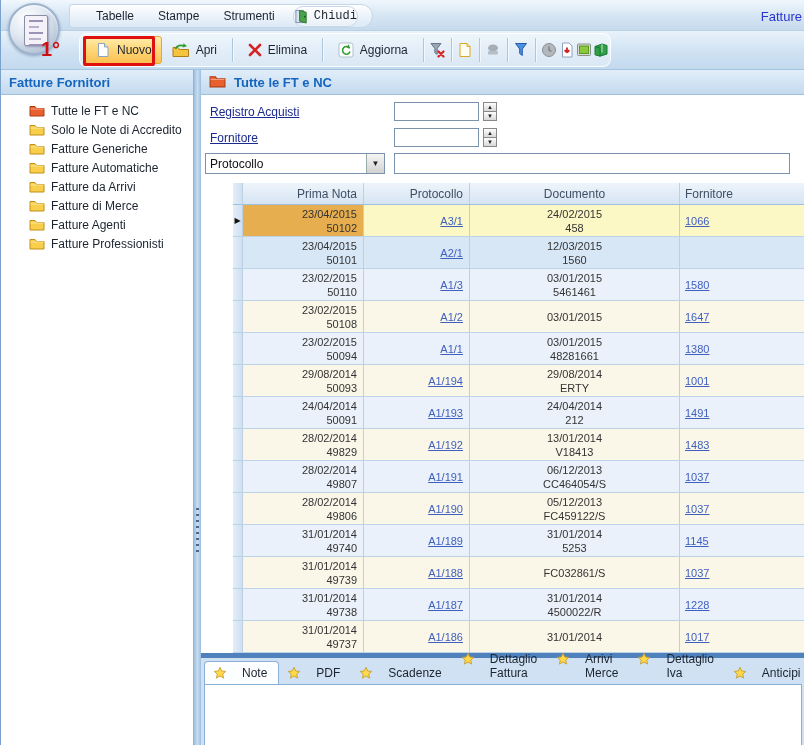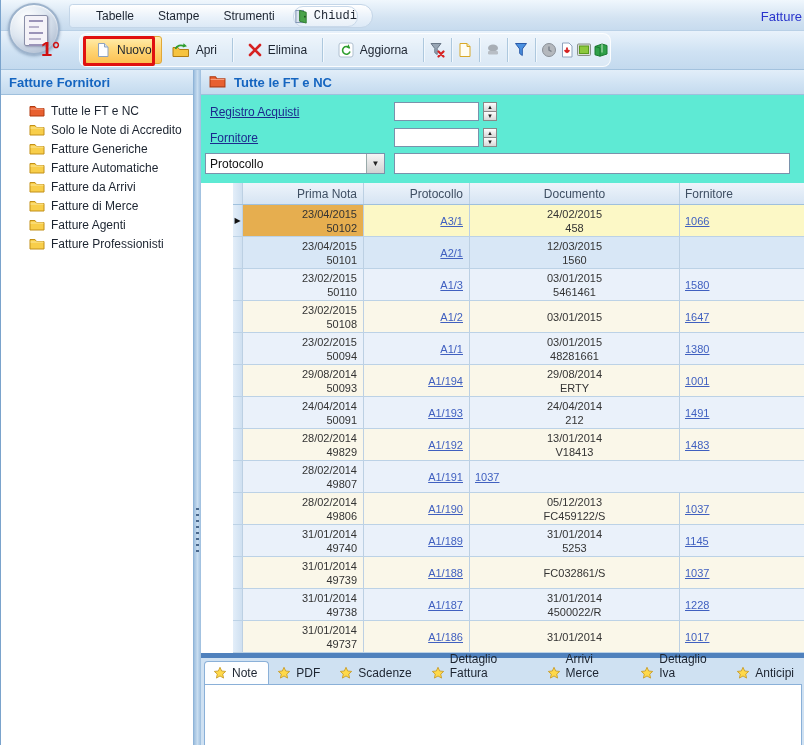--- a/index.html
+++ b/index.html
@@ -55,21 +55,21 @@
   
   .splitter { position:absolute; left:193px; top:70px; width:7px; height:675px;
               background:linear-gradient(90deg,#9dbede,#c8ddf0 50%,#9dbede); }
   .grip { position:absolute; left:2px; top:438px; }
   .grip i { display:block; width:3px; height:2px; background:#49688c; margin-bottom:4px; }
 
   
   .main { position:absolute; left:200px; top:70px; width:604px; height:675px; }
   .panel-header { height:25px; background:linear-gradient(#e2eef9,#cfe2f3 60%,#c4daee); border-bottom:1px solid #9fc0dd;
                   display:flex; align-items:center; gap:8px; padding-left:8px; font-size:13px; font-weight:bold; color:#1565c0; }
-  .filterbar { position:relative; height:112px; background:#5eead4; }
+  .filterbar { position:relative; height:112px; background:#ffffff; }
   .flt-label { position:absolute; font-size:12px; color:#1b2a8e; text-decoration:underline; cursor:pointer; }
   .flt-input { position:absolute; width:85px; height:19px; border:1px solid #7a92ac; background:#fff;
                font-family:"Liberation Sans",sans-serif; font-size:12px; padding:0 3px; }
   .spinner { position:absolute; width:14px; height:19px; display:flex; flex-direction:column; }
   .spin-btn { flex:1; background:linear-gradient(#fdfdfd,#d8d8d8); border:1px solid #888; font-size:6px; line-height:8px;
               text-align:center; color:#222; cursor:default; }
   .spin-btn + .spin-btn { border-top:none; }
   .combo { position:absolute; left:4px; top:58px; width:180px; height:21px; border:1px solid #7a92ac; background:#fff;
            display:flex; align-items:center; }
   .combo-text { flex:1; font-size:12px; padding-left:4px; color:#111; }
@@ -96,21 +96,21 @@
   .drow.blue  { background:#d8e7f6; }
   .drow.pale  { background:#eaf1fa; }
   .drow.cream { background:#faf7e9; }
   .rowlink { color:#4060c0; text-decoration:underline; cursor:pointer; }
   .selarrow { font-size:8px; color:#111; }
 
   .bluebar { position:absolute; left:0; top:583px; width:604px; height:5px; background:linear-gradient(#3f6fae,#3f6fae); background:#4f81bd; }
 
   
   .tabstrip { position:absolute; left:0; top:588px; width:604px; height:26px; display:flex; align-items:flex-end; padding-left:3px; }
-  .tab { display:flex; align-items:flex-end; gap:5px; font-size:12px; color:#1c2430; padding:4px 11px 4px 8px; cursor:pointer; }
+  .tab { display:flex; align-items:flex-start; gap:15px; font-size:12px; color:#1c2430; padding:4px 11px 4px 8px; cursor:pointer; }
   .tab svg { display:block; }
   .tab.active { background:#fdfeff; border:1px solid #8ab0d8; border-bottom:none; border-radius:4px 4px 0 0; }
   .tabcontent { position:absolute; left:3px; top:614px; width:598px; height:128px; background:#fff; border:1px solid #8ab0d8; }
 </style>
 </head>
 <body>
 
 <div class="window">
 
   <div class="menubar">
@@ -534,20 +534,24 @@
     <div class="gc gc-gut">
               <span class="selarrow"></span>
             </div>
     <div class="gc gc-c1">
               <div class="v-date">28/02/2014</div>
               <div class="v-num">49807</div>
             </div>
     <div class="gc gc-c2">
               <div><a class="rowlink lk-prot">A1/191</a></div>
             </div>
+    <div class="gc gc-c3">
+              <div class="v-date">06/12/2013</div>
+              <div class="v-num">CC464054/S</div>
+            </div>
     <div class="gc gc-c4">
               <div><a class="rowlink lk-forn">1037</a></div>
             </div>
   </div>
           <div class="grow drow cream">
     <div class="gc gc-gut">
               <span class="selarrow"></span>
             </div>
     <div class="gc gc-c1">
               <div class="v-date">28/02/2014</div>

